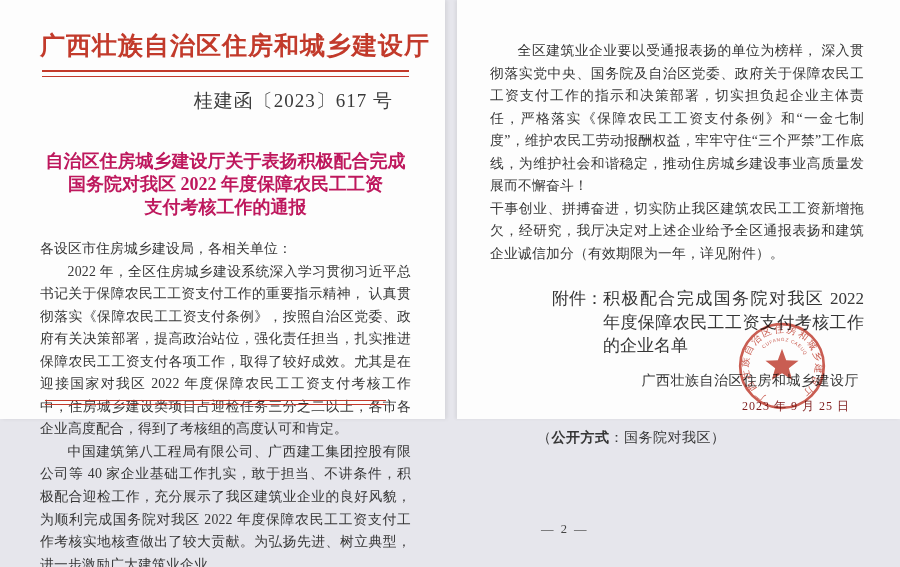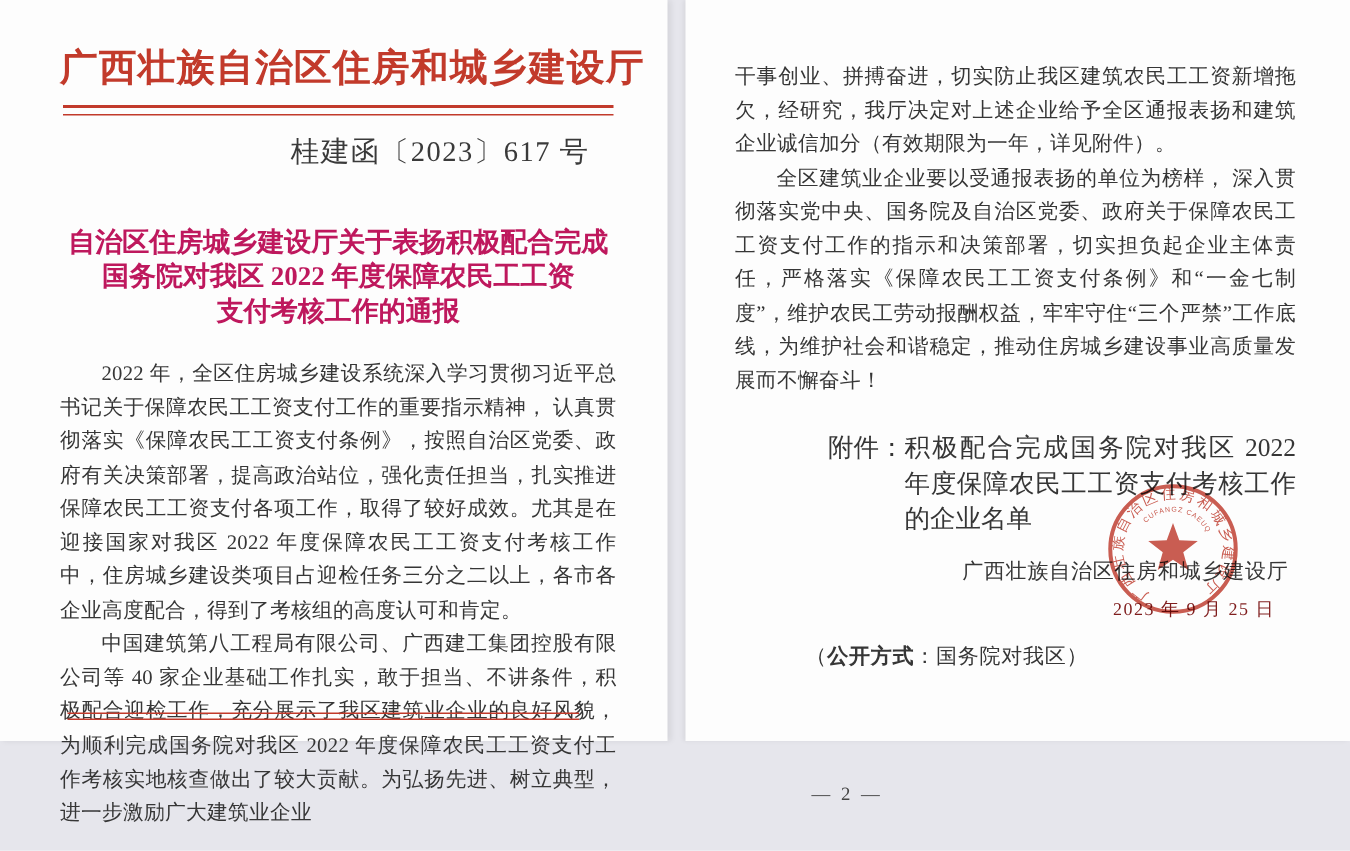--- a/index.html
+++ b/index.html
@@ -4,21 +4,21 @@
 <style>
   * { margin: 0; padding: 0; box-sizing: border-box; }
   html, body { width: 900px; height: 567px; overflow: hidden; }
   body {
     background: var(--gutter, #e6e6ec);
     font-family: "Liberation Serif", "DejaVu Serif", serif;
     color: var(--text, #333);
     position: relative;
   }
   .page {
-    position: absolute; top: 0; height: 494px;
+    position: absolute; top: 0; height: 419px;
     background: var(--page-bg, #fdfdfd);
   }
   #page1 { left: 0; width: 445px; padding: 28px 34px 0 40px; box-shadow: 2px 0 4px rgba(0,0,0,0.08); }
   #page2 { left: 457px; width: 443px; padding: 40px 36px 0 33px; box-shadow: -2px 0 3px rgba(0,0,0,0.06); }
 
   .letterhead {
     color: var(--header-red, #c23a2b);
     font-size: 25px; font-weight: bold; text-align: center;
     letter-spacing: 1px; line-height: 36px; white-space: nowrap;
   }
@@ -82,30 +82,31 @@
 <div class="page" id="page1">
   <div class="letterhead">广西壮族自治区住房和城乡建设厅</div>
   <div class="header-rule"></div>
   <div class="doc-number">桂建函〔2023〕617 号</div>
   <div class="doc-title">
     <div>自治区住房城乡建设厅关于表扬积极配合完成</div>
     <div>国务院对我区 2022 年度保障农民工工资</div>
     <div>支付考核工作的通报</div>
   </div>
   <div class="body-block">
+    <p class="body-para no-indent">各设区市住房城乡建设局，各相关单位：</p>
     <p class="body-para">2022 年，全区住房城乡建设系统深入学习贯彻习近平总书记关于保障农民工工资支付工作的重要指示精神， 认真贯彻落实《保障农民工工资支付条例》，按照自治区党委、政府有关决策部署，提高政治站位，强化责任担当，扎实推进保障农民工工资支付各项工作，取得了较好成效。尤其是在迎接国家对我区 2022 年度保障农民工工资支付考核工作中，住房城乡建设类项目占迎检任务三分之二以上，各市各企业高度配合，得到了考核组的高度认可和肯定。</p>
     <p class="body-para">中国建筑第八工程局有限公司、广西建工集团控股有限公司等 40 家企业基础工作扎实，敢于担当、不讲条件，积极配合迎检工作，充分展示了我区建筑业企业的良好风貌，为顺利完成国务院对我区 2022 年度保障农民工工资支付工作考核实地核查做出了较大贡献。为弘扬先进、树立典型，进一步激励广大建筑业企业</p>
   </div>
   <div class="footer-rule"></div>
 </div>
 
 <div class="page" id="page2">
   <div class="body-block" style="margin-top:0">
+    <p class="body-para">全区建筑业企业要以受通报表扬的单位为榜样， 深入贯彻落实党中央、国务院及自治区党委、政府关于保障农民工工资支付工作的指示和决策部署，切实担负起企业主体责任，严格落实《保障农民工工资支付条例》和“一金七制度”，维护农民工劳动报酬权益，牢牢守住“三个严禁”工作底线，为维护社会和谐稳定，推动住房城乡建设事业高质量发展而不懈奋斗！</p>
     <p class="body-para no-indent">干事创业、拼搏奋进，切实防止我区建筑农民工工资新增拖欠，经研究，我厅决定对上述企业给予全区通报表扬和建筑企业诚信加分（有效期限为一年，详见附件）。</p>
-    <p class="body-para">全区建筑业企业要以受通报表扬的单位为榜样， 深入贯彻落实党中央、国务院及自治区党委、政府关于保障农民工工资支付工作的指示和决策部署，切实担负起企业主体责任，严格落实《保障农民工工资支付条例》和“一金七制度”，维护农民工劳动报酬权益，牢牢守住“三个严禁”工作底线，为维护社会和谐稳定，推动住房城乡建设事业高质量发展而不懈奋斗！</p>
   </div>
 
   <div class="attachment">
     <span class="att-label">附件：</span>
     <span class="att-text">积极配合完成国务院对我区 2022 年度保障农民工工资支付考核工作的企业名单</span>
   </div>
 
   <div class="signature">广西壮族自治区住房和城乡建设厅</div>
   <div class="sign-date">2023 年 9 月 25 日</div>
 

